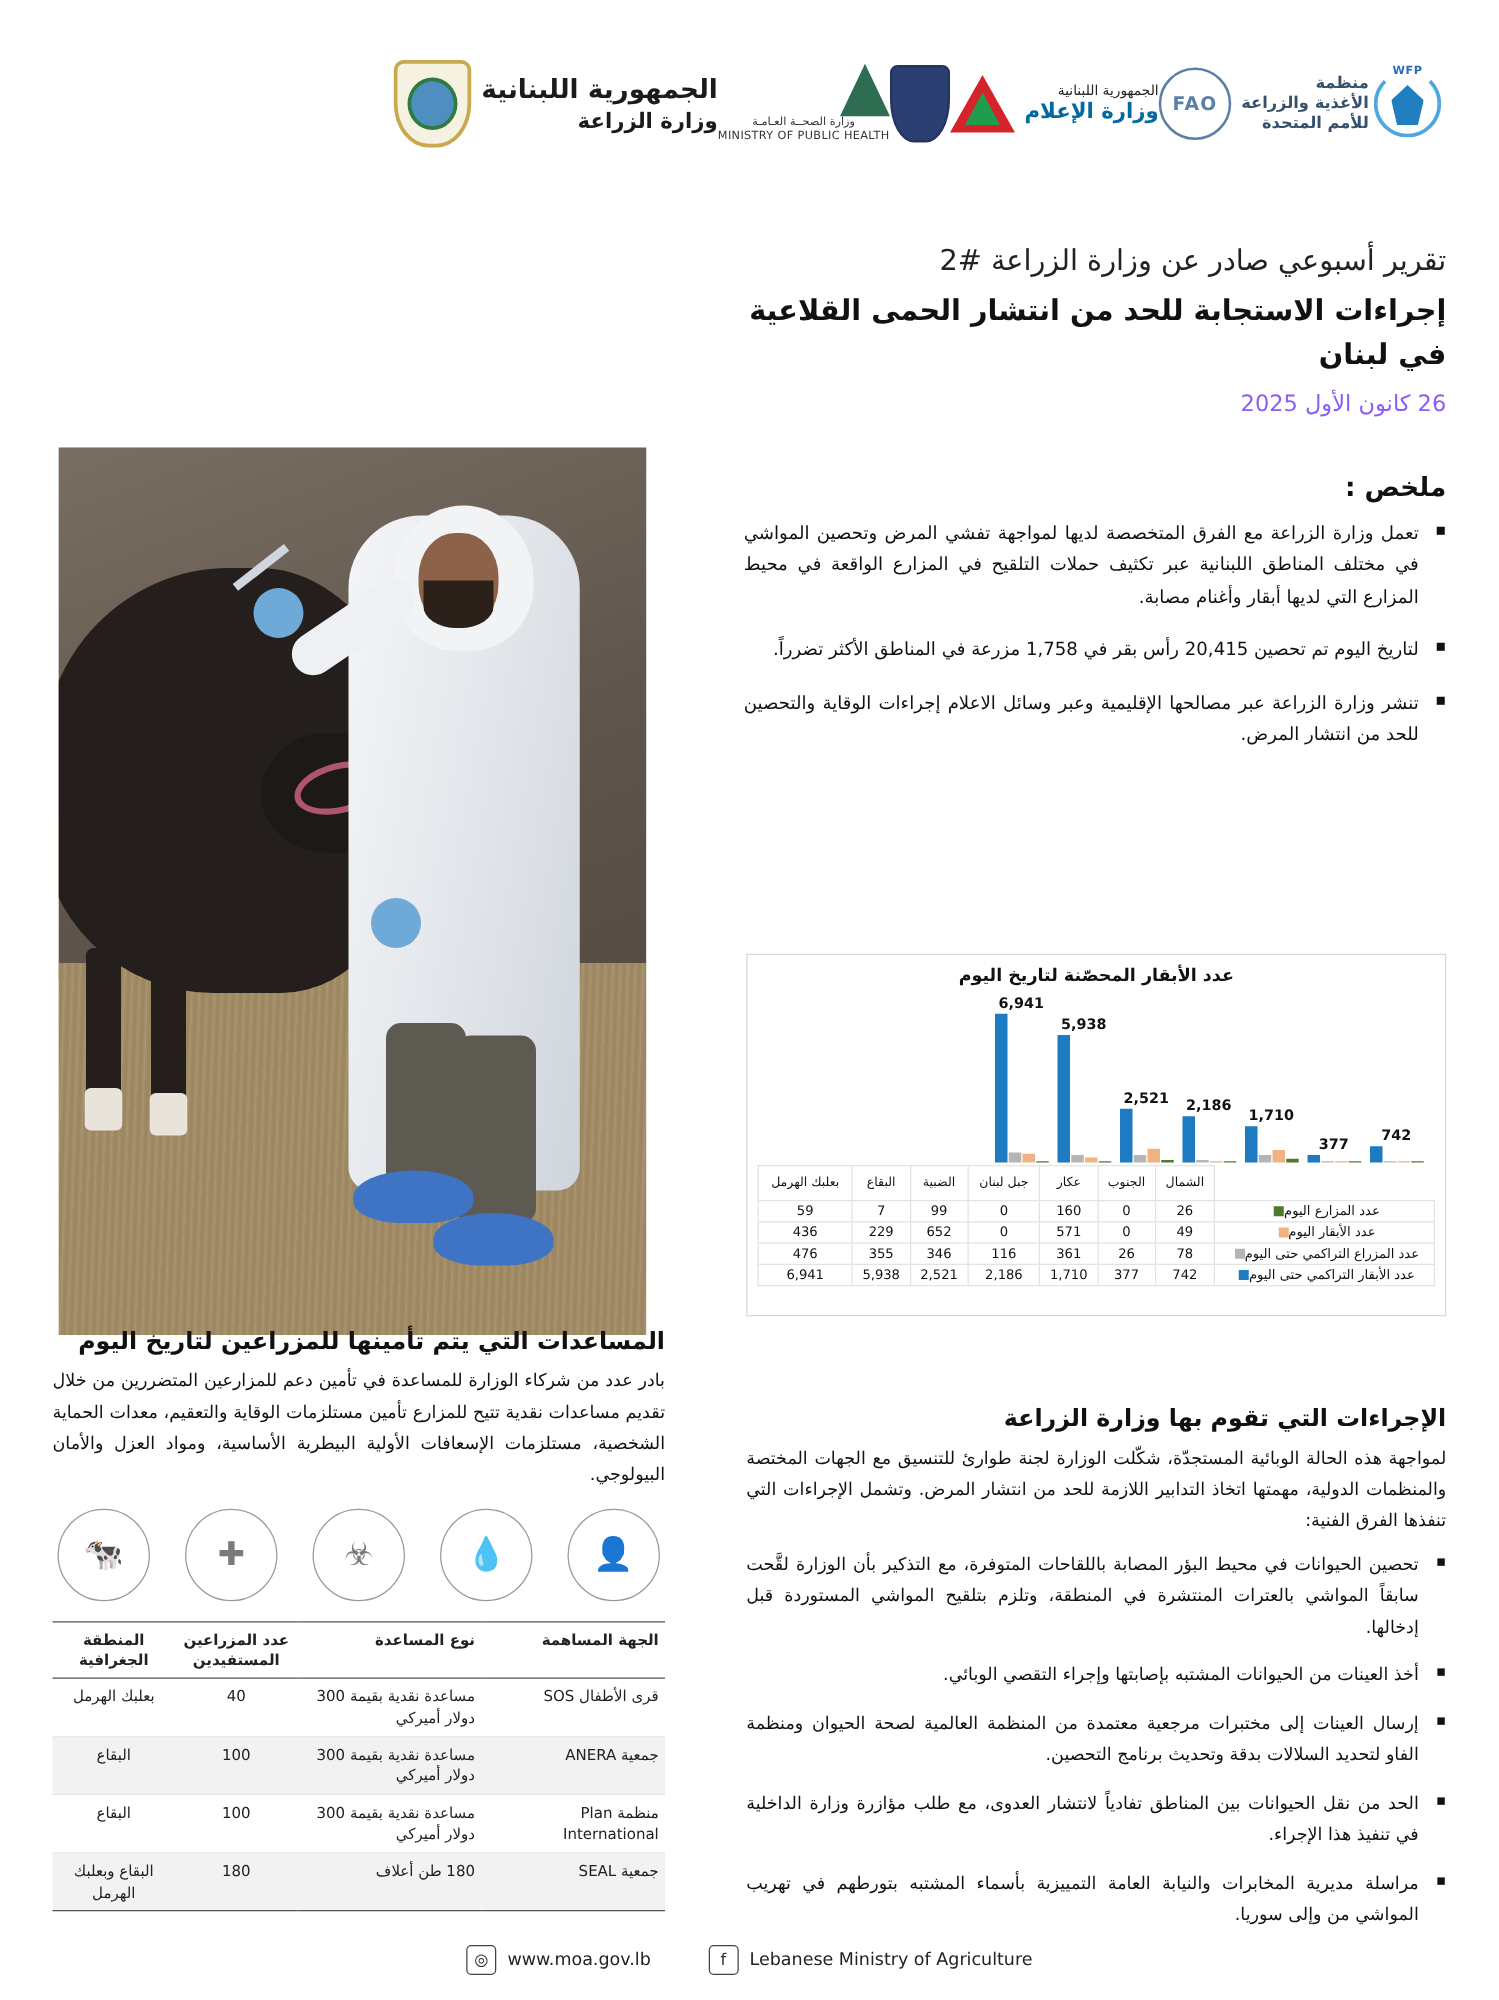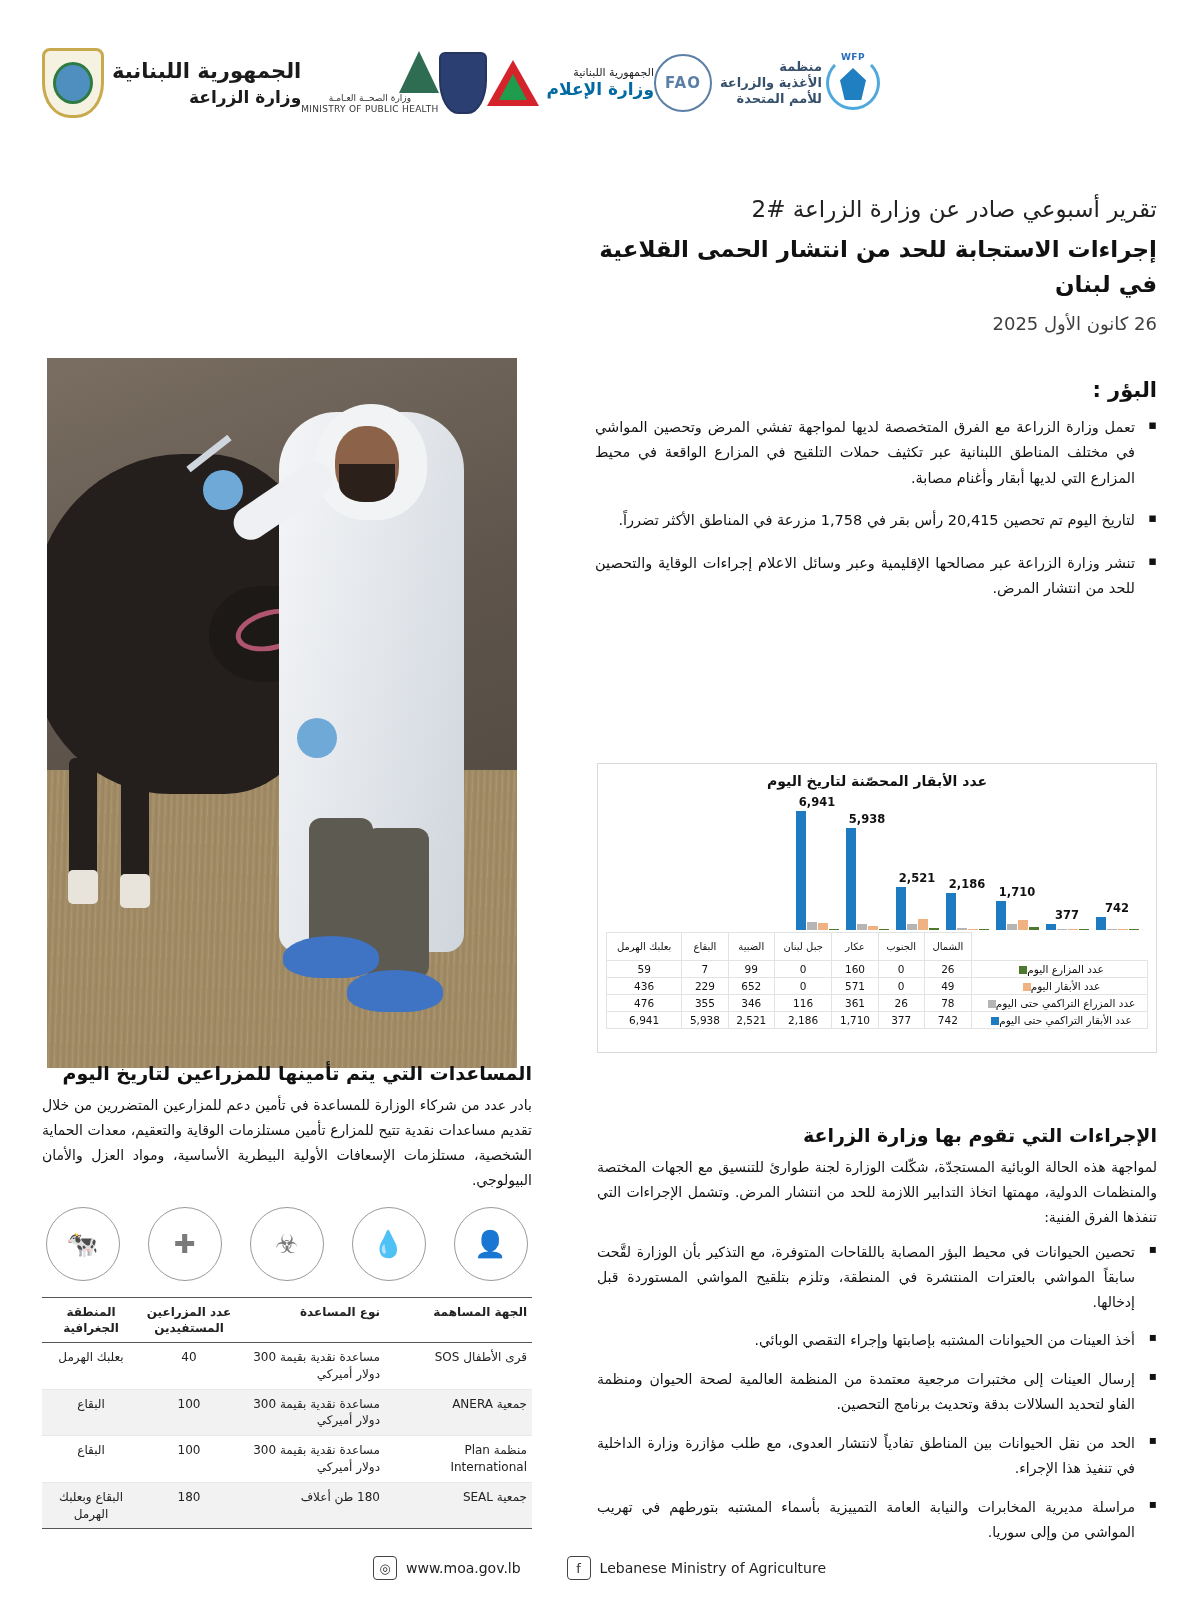--- a/index.html
+++ b/index.html
@@ -11,21 +11,21 @@
     font-family:"DejaVu Sans","Liberation Sans",sans-serif;
     color:#111;
     position:relative;
     overflow:hidden;
   }
 
   
   .logo-bar{
     position:absolute; top:28px; left:0; width:1199px; height:110px;
     display:flex; flex-direction:row-reverse; align-items:center;
-    justify-content:flex-start; padding:0 42px;
+    justify-content:flex-end; padding:0 42px;
   }
   .logo{ display:flex; flex-direction:row-reverse; align-items:center; gap:8px; }
   .logo-txt{ text-align:right; line-height:1.25; }
 
   
   .wfp-mark{ width:62px; height:62px; position:relative; }
   .wfp-ring{
     position:absolute; inset:4px; border:3px solid #4fa8dc; border-radius:50%;
     border-top-color:transparent;
   }
@@ -67,21 +67,21 @@
     border:3px solid #2f7a41;}
   .rep-ar{ font-size:21px;font-weight:bold;color:#1b1b1b;line-height:1.3;text-align:right;}
   .rep-ar small{ display:block;font-size:17px;font-weight:bold; }
 
   
   .title-wrap{
     position:absolute; right:42px; top:196px; width:560px; text-align:right;margin-left:13px;
   }
   .t-line1{ font-size:23px; color:#222; margin-bottom:10px; }
   .t-line2{ font-size:23px; font-weight:bold; line-height:1.5; color:#111; }
-  .t-date{ font-size:18px; color:#404040; margin-top:12px; }
+  .t-date{ font-size:18px; color:#8b5cf6; margin-top:12px; }
 
   
   .sum-head{
     position:absolute; right:42px; top:378px; width:560px;
     text-align:right; font-size:21px; font-weight:bold;
   }
   .sum-list{
     position:absolute; right:42px; top:415px; width:562px;
     margin:0; padding:0; list-style:none;
   }
@@ -299,21 +299,21 @@
   </div>
 
 </div>
 
 <div class="title-wrap">
   <div class="t-line1">تقرير أسبوعي صادر عن وزارة الزراعة  #2</div>
   <div class="t-line2">إجراءات الاستجابة للحد من انتشار الحمى القلاعية في لبنان</div>
   <div class="t-date">26 كانون الأول 2025</div>
 </div>
 
-<div class="sum-head">البؤر :</div>
+<div class="sum-head">ملخص :</div>
 <ul class="sum-list">
   <li>تعمل وزارة الزراعة مع الفرق المتخصصة لديها لمواجهة تفشي المرض وتحصين المواشي في مختلف المناطق اللبنانية عبر تكثيف حملات التلقيح في المزارع الواقعة في محيط المزارع التي لديها أبقار وأغنام مصابة.</li>
   <li>لتاريخ اليوم تم تحصين 20,415 رأس بقر في 1,758 مزرعة في المناطق الأكثر تضرراً.</li>
   <li>تنشر وزارة الزراعة عبر مصالحها الإقليمية وعبر وسائل الاعلام إجراءات الوقاية والتحصين للحد من انتشار المرض.</li>
 </ul>
 
 <div class="photo">
   <div class="ph-wall"></div>
   <div class="ph-floor"></div>
   <div class="ph-cow"></div>

